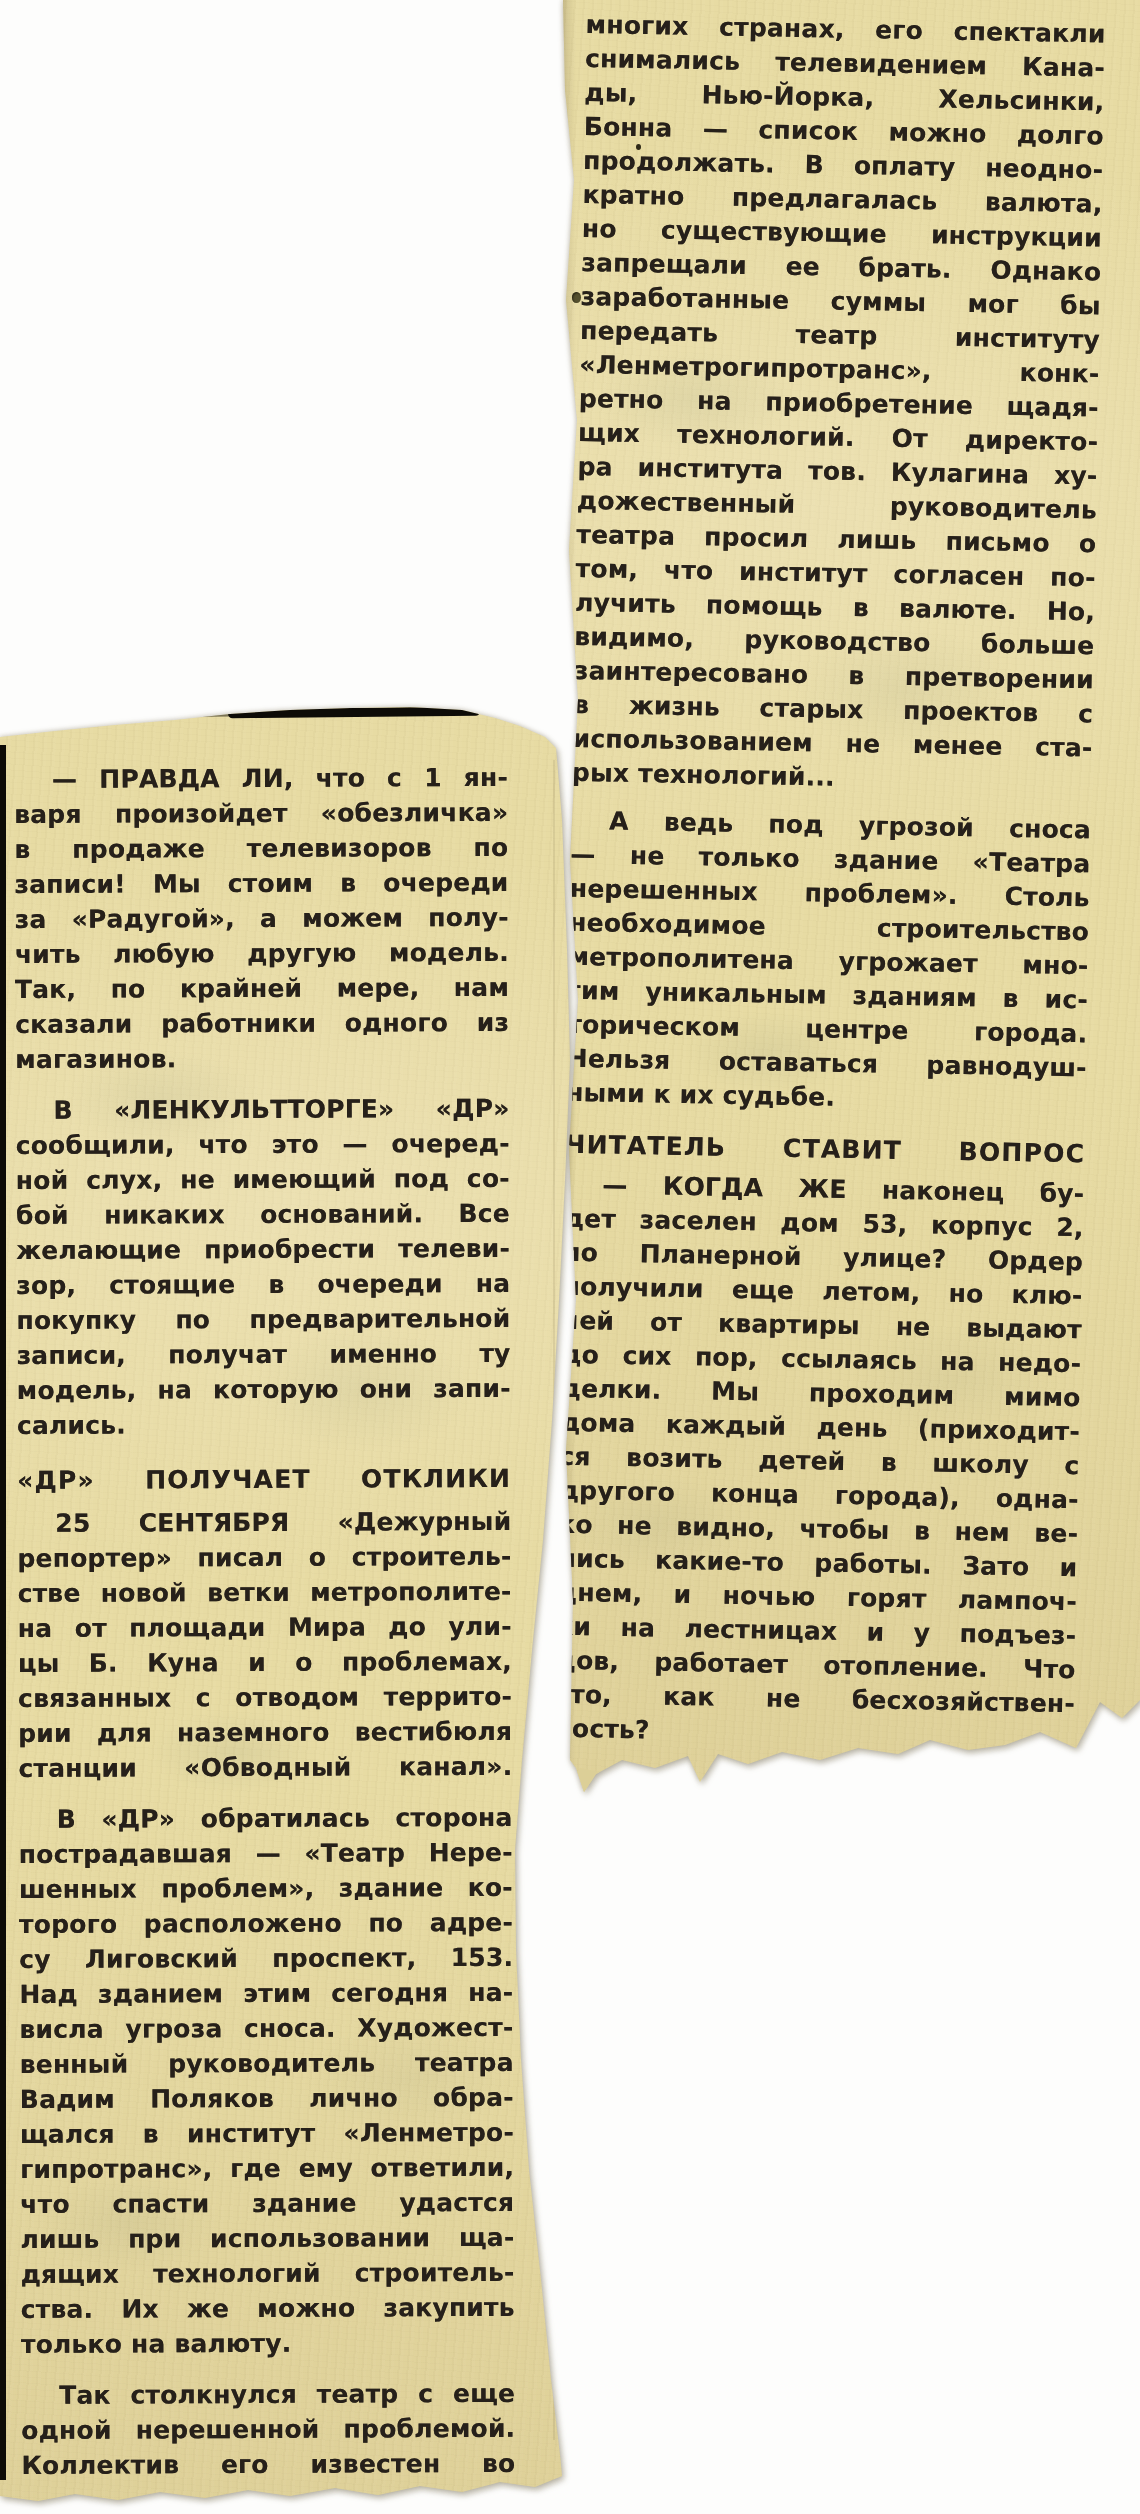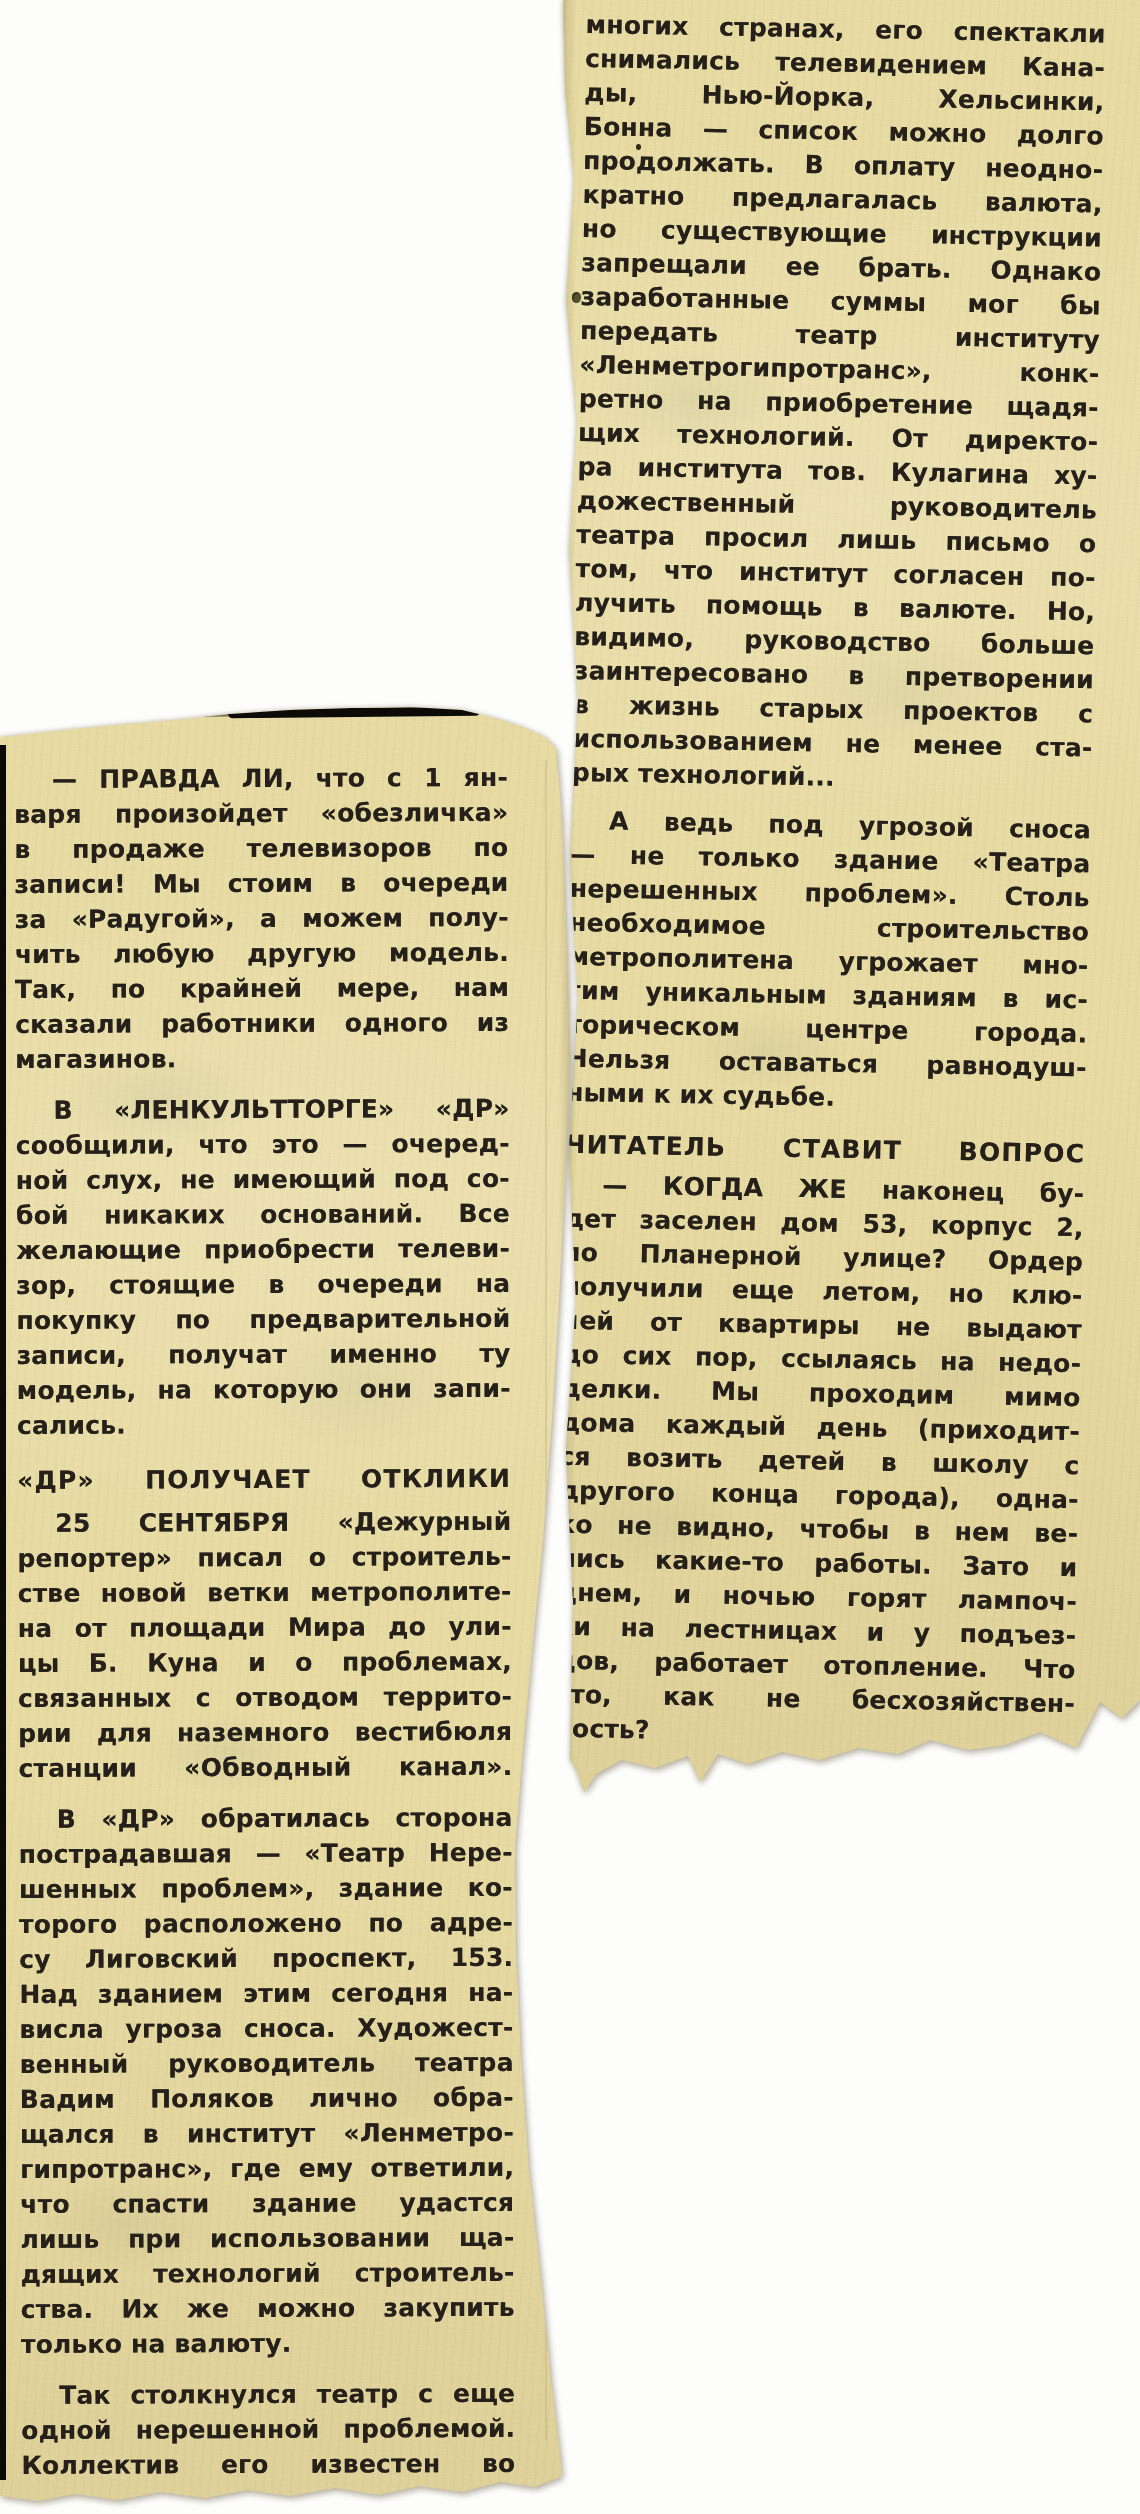--- a/index.html
+++ b/index.html
@@ -19,21 +19,21 @@
       radial-gradient(130px 70px at 22% 84%, rgba(120,125,100,.09), transparent 70%),
       radial-gradient(900px 500px at 50% 28%, rgba(248,238,215,.28), transparent 75%),
       repeating-linear-gradient(94deg, rgba(130,110,70,.035) 0 2px, rgba(255,250,230,.03) 2px 5px, transparent 5px 9px),
       repeating-linear-gradient(4deg, rgba(120,100,60,.025) 0 1px, transparent 1px 6px),
       linear-gradient(180deg, rgba(210,195,140,0) 60%, rgba(190,170,115,.22) 100%);
   }
 
   .paper-left{left:0;top:700px;width:575px;height:1814px;
     clip-path:polygon(0px 37px,55px 31px,115px 25px,175px 20px,230px 14px,290px 10px,350px 8px,410px 7px,462px 10px,495px 18px,520px 26px,545px 37px,556px 48px,
       562px 120px,567px 250px,570px 360px,565px 480px,559px 600px,552px 720px,543px 840px,532px 950px,522px 1060px,515px 1150px,516px 1250px,521px 1360px,529px 1470px,541px 1580px,551px 1680px,560px 1755px,562px 1776px,
-      535px 1787px,500px 1782px,462px 1792px,420px 1786px,378px 1795px,335px 1788px,290px 1796px,248px 1790px,205px 1798px,160px 1792px,118px 1800px,75px 1794px,38px 1801px,0px 1796px);}
+      535px 1787px,500px 1782px,462px 1792px,420px 1786px,378px 1795px,335px 1788px,290px 1796px,248px 1790px,205px 1798px,160px 1792px,118px 1800px,75px 1794px,38px 1801px,0px 1796px);padding-left:8px;}
 
   .paper-right{left:520px;top:0;width:620px;height:1815px;
     clip-path:polygon(43px 0px,620px 0px,620px 1700px,
       602px 1718px,580px 1702px,556px 1748px,520px 1732px,485px 1745px,448px 1750px,410px 1740px,378px 1754px,338px 1748px,300px 1760px,262px 1752px,228px 1764px,198px 1754px,180px 1782px,168px 1756px,135px 1768px,102px 1760px,76px 1774px,64px 1792px,56px 1768px,50px 1760px,
       53px 1600px,46px 1450px,56px 1300px,49px 1150px,58px 1000px,50px 860px,58px 700px,49px 550px,57px 420px,46px 300px,54px 180px,45px 90px);}
 
   .seam-left{position:absolute;right:4px;top:40px;width:12px;height:1720px;
     background:linear-gradient(90deg, transparent, rgba(110,95,60,.16) 60%, rgba(90,75,45,.26));}
   .seam-right{position:absolute;left:43px;top:0;width:13px;height:1770px;
     background:linear-gradient(270deg, transparent, rgba(110,95,60,.14) 65%, rgba(90,75,45,.24));}

